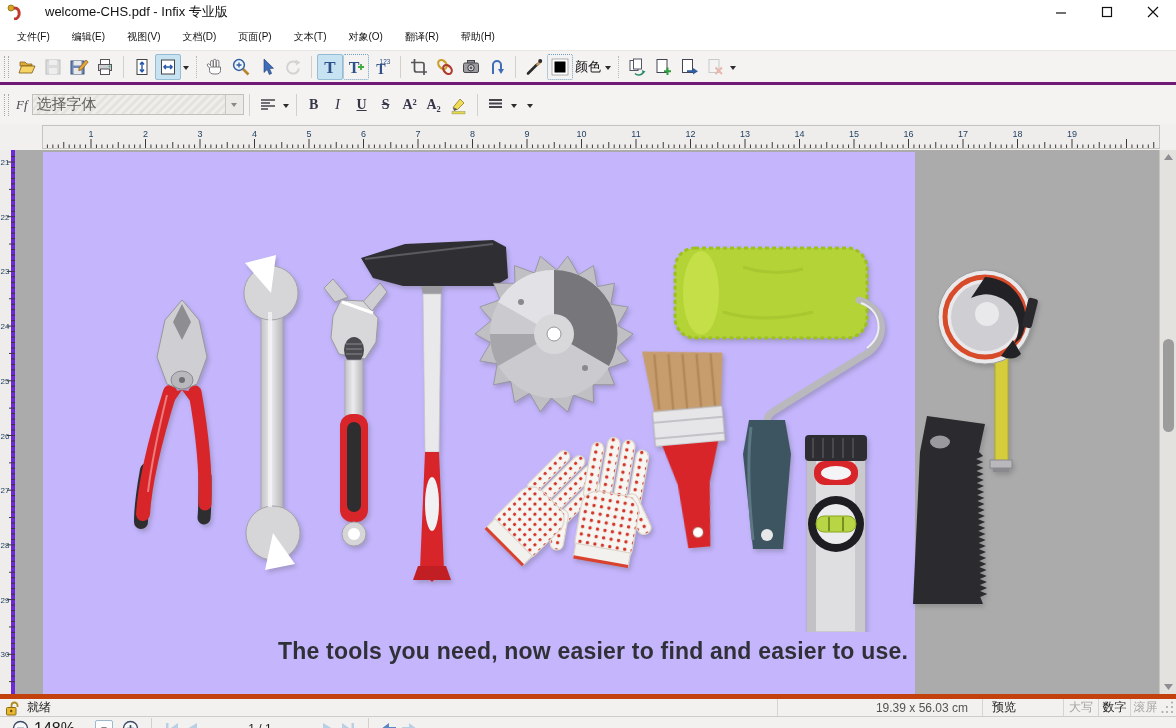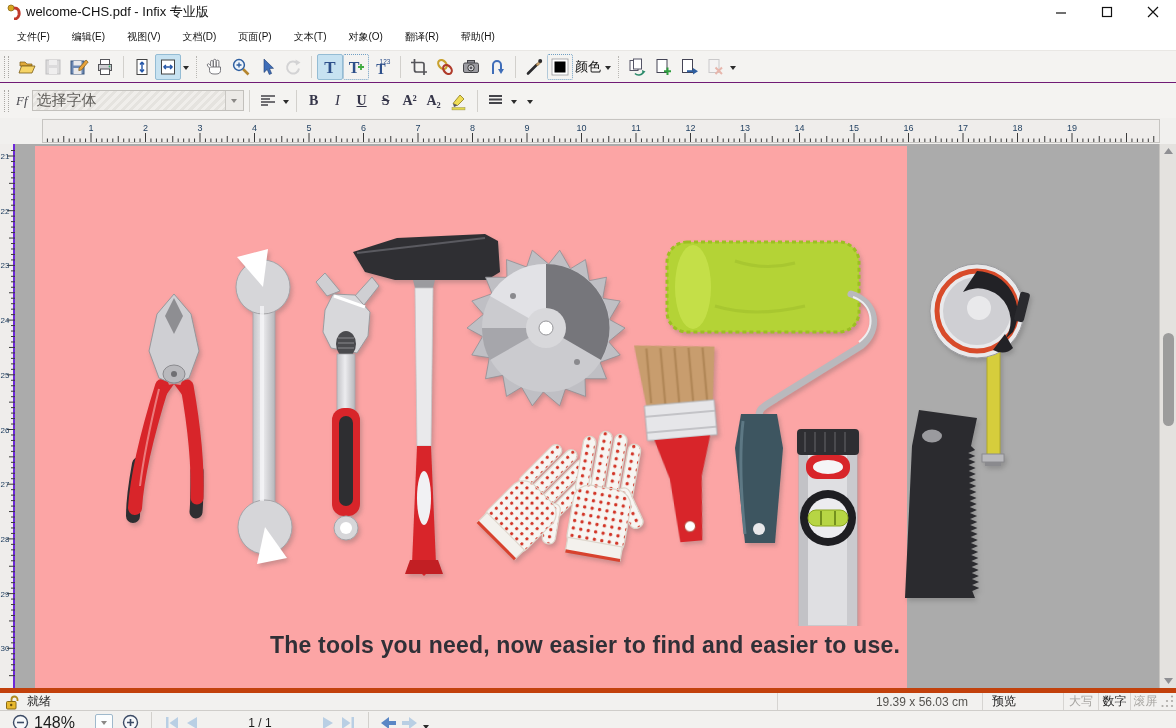--- a/index.html
+++ b/index.html
@@ -2,31 +2,31 @@
 <html><head>
 <meta charset="utf-8">
 <style>
   * { margin:0; padding:0; box-sizing:border-box; }
   html,body { width:1176px; height:728px; overflow:hidden; background:#fff;
     font-family:"Liberation Sans", sans-serif; }
   .window { width:1176px; height:728px; display:flex; flex-direction:column; background:#fff; }
 
   
   .titlebar { height:24px; display:flex; align-items:center; background:#fff; padding-left:6px; flex:none; }
-  .titlebar .title { font-size:13px; color:#111; margin-left:4px; flex:1; }
+  .titlebar .title { font-size:13px; color:#111; margin-left:23px; flex:1; }
   .winbtn { width:46px; height:24px; display:flex; align-items:center; justify-content:center; }
 
   
   .menubar { height:26px; display:flex; align-items:center; background:#fff; padding-left:6px; flex:none; }
   .menuitem { font-size:10px; color:#111; padding:3px 11px; cursor:default; }
 
   
   .toolbar { background:#f4f3f1; border-top:1px solid #e9e7e4; display:flex; align-items:center; padding-left:3px; flex:none; }
   .tb1 { height:32px; }
-  .tb2 { height:36px; border-top:1px solid #701a75; }
+  .tb2 { height:42px; border-top:3px solid #701a75; }
   .grip { width:5px; height:22px; border-left:1px dotted #a9a7a3; border-right:1px dotted #a9a7a3; margin:0 5px 0 1px; }
   .tbtn { width:26px; height:26px; display:flex; align-items:center; justify-content:center; border:1px solid transparent; border-radius:2px; flex:none; }
   .tbtn.sel { background:#c7e2f1; border:1px solid #94bcd4; }
   .tbtn.dotted { border:1px dotted #6f9fc4; }
   .tbtn.dis { opacity:.55; }
   .sep { width:1px; height:22px; background:#d2d0cc; margin:0 5px; flex:none; }
   .sep.dot { background:none; border-left:1px dotted #b9b7b3; }
   .caret { width:0; height:0; border:3px solid transparent; border-top:4px solid #2b2b2b; margin:6px 2px 0 2px; }
   .caret.grey { border-top-color:#8a8886; }
   .colorlbl { font-size:13px; color:#111; margin:8px 2px; }
@@ -38,22 +38,22 @@
   .txtbtn.i { font-style:italic; font-weight:normal; font-size:15px; }
   .txtbtn.u { text-decoration:underline; }
   .txtbtn.s { text-decoration:line-through; }
 
   
   .rulerbar { height:26px; background:#f1f0ee; position:relative; flex:none; }
   .hruler { position:absolute; left:42px; top:1px; width:1118px; height:24px; background:#efedeb; border:1px solid #c6c4c1; }
 
   
   .docarea { height:544px; background:#ababab; position:relative; flex:none; overflow:hidden; }
-  .vruler { position:absolute; left:0; top:0; width:15px; height:544px; background:#efedeb; border-right:2px solid #6d28d9; }
-  .page { position:absolute; left:35px; top:2px; width:872px; height:542px; background:#fca5a5; }
+  .vruler { position:absolute; left:0; top:0; width:15px; height:544px; background:#efedeb; border-right:4px solid #6d28d9; }
+  .page { position:absolute; left:43px; top:2px; width:872px; height:542px; background:#c4b5fd; }
   .caption { position:absolute; left:0; top:486px; width:1100px; text-align:center;
     font-size:23px; font-weight:bold; color:#303037; letter-spacing:.2px; }
   #tools > g { filter:drop-shadow(2px 3px 2px rgba(80,80,80,.28)); }
 
   
   .vscroll { position:absolute; right:0; top:0; width:17px; height:544px; background:#e4e2df; border-left:1px solid #c6c4c1; }
   .varrow { position:absolute; left:2px; width:12px; height:10px; display:flex; align-items:center; justify-content:center; }
   .vthumb { position:absolute; left:2.5px; top:189px; width:11px; height:93px; background:#9c9c9c; border-radius:6px; }
 
   

